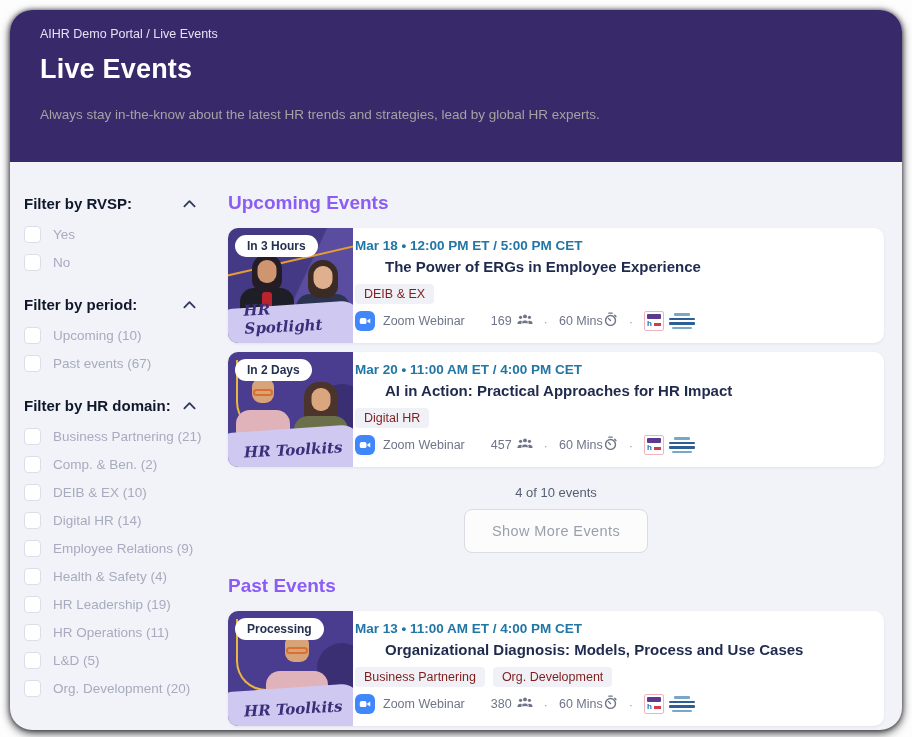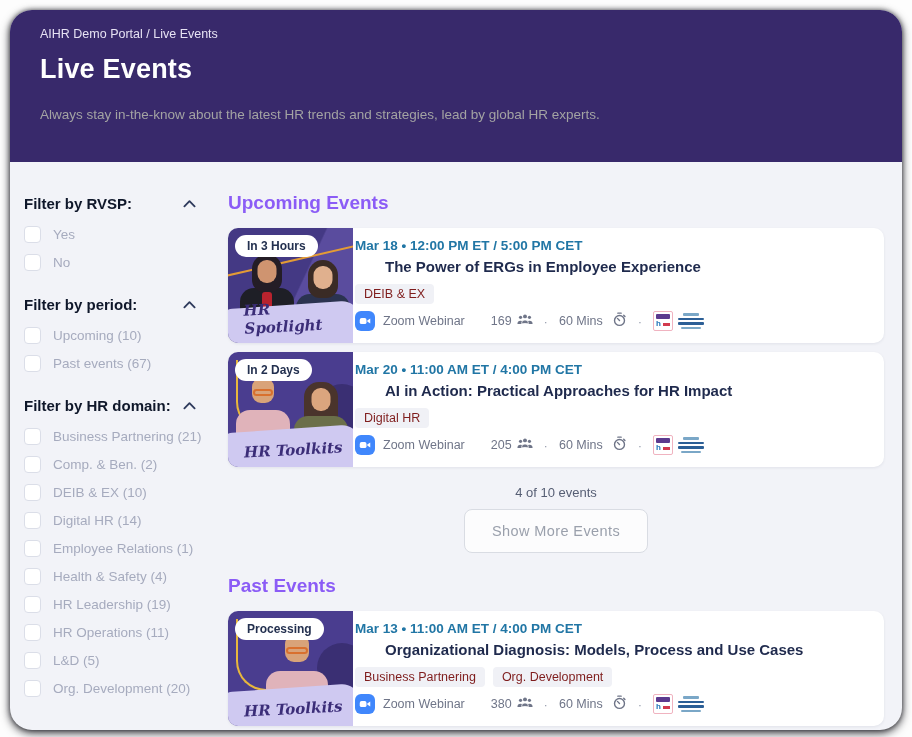--- a/index.html
+++ b/index.html
@@ -67,21 +67,21 @@
   
   .event-body { flex:1; display:flex; flex-direction:column; padding:10px 16px 12px 2px; }
   .event-date { color:#2176a5; font-size:13.5px; font-weight:700; }
   .event-title { color:#1f2a4d; font-size:15px; font-weight:700; margin-top:5px;margin-left:30px; }
   .event-tags { display:flex; gap:8px; margin-top:9px; }
   .tag { background:#f0f1f6; color:#7f1d1d; font-size:12.5px; padding:3px 9px; border-radius:4px; }
   .event-meta { margin-top:auto; display:flex; align-items:center; color:#6f7588; font-size:12.5px; }
   .zoom-icon { width:20px; height:20px; border-radius:6px; background:#4087fc; display:flex; align-items:center; justify-content:center; margin-right:8px; flex-shrink:0; }
   .meta-count { display:flex; align-items:center; gap:5px; margin-left:26px; }
   .meta-dot { color:#9aa0b0; margin:0 11px; font-size:13px; }
-  .meta-duration { display:flex; align-items:center; gap:9px; }
+  .meta-duration { display:flex; align-items:center; gap:0; }
   .cert-badges { display:flex; gap:5px; align-items:center; }
   .cert-hrci { width:20px; height:20px; background:#fff; border:1px solid #f0b3c0; border-radius:2px; padding:2px; display:flex; flex-direction:column; gap:1px; }
   .cert-hrci .bar { height:6px; background:#5c3a8e; border-radius:1px; }
   .cert-hrci .row { display:flex; align-items:center; gap:2px; }
   .cert-hrci .h { color:#1a6fb5; font-size:8px; font-weight:700; line-height:8px; }
   .cert-hrci .r { width:8px; height:3px; background:#d23b4e; }
   .cert-shrm { width:26px; height:17px; display:flex; flex-direction:column; justify-content:center; gap:2px; }
   .cert-shrm i { display:block; height:2.5px; border-radius:1px; }
   .cert-shrm .l1 { background:#7aa7c7; width:60%; margin:0 auto; }
   .cert-shrm .l2 { background:#2c5f96; width:100%; }
@@ -157,21 +157,21 @@
         <div class="filter-item">
           <span class="checkbox"></span>
           <span class="filter-label">DEIB &amp; EX (10)</span>
         </div>
         <div class="filter-item">
           <span class="checkbox"></span>
           <span class="filter-label">Digital HR (14)</span>
         </div>
         <div class="filter-item">
           <span class="checkbox"></span>
-          <span class="filter-label">Employee Relations (1)</span>
+          <span class="filter-label">Employee Relations (9)</span>
         </div>
         <div class="filter-item">
           <span class="checkbox"></span>
           <span class="filter-label">Health &amp; Safety (4)</span>
         </div>
         <div class="filter-item">
           <span class="checkbox"></span>
           <span class="filter-label">HR Leadership (19)</span>
         </div>
         <div class="filter-item">
@@ -291,21 +291,21 @@
           </div>
           <div class="event-meta">
             <span class="zoom-icon">
                 <svg width="12" height="12" viewBox="0 0 16 16">
                   <rect x="1" y="4" width="9" height="8" rx="2.5" fill="#fff"></rect>
                   <path d="M11 7.2 L15 4.6 v6.8 L11 8.8 z" fill="#fff"></path>
                 </svg>
               </span>
             <span>Zoom Webinar</span>
             <span class="meta-count">
-              <span>205</span>
+              <span>457</span>
               <span><svg width="16" height="13" viewBox="0 0 18 14">
                     <circle cx="4" cy="4.5" r="1.8" fill="#6f7588"></circle>
                     <circle cx="14" cy="4.5" r="1.8" fill="#6f7588"></circle>
                     <circle cx="9" cy="3.5" r="2.2" fill="#6f7588"></circle>
                     <path d="M0.5 12 a3.5 3.5 0 0 1 7 0 z" fill="#6f7588"></path>
                     <path d="M10.5 12 a3.5 3.5 0 0 1 7 0 z" fill="#6f7588"></path>
                     <path d="M5 11.5 a4 4 0 0 1 8 0 z" fill="#6f7588" stroke="#fff" stroke-width="0.8"></path>
                   </svg></span>
             </span>
             <span class="meta-dot">·</span>

